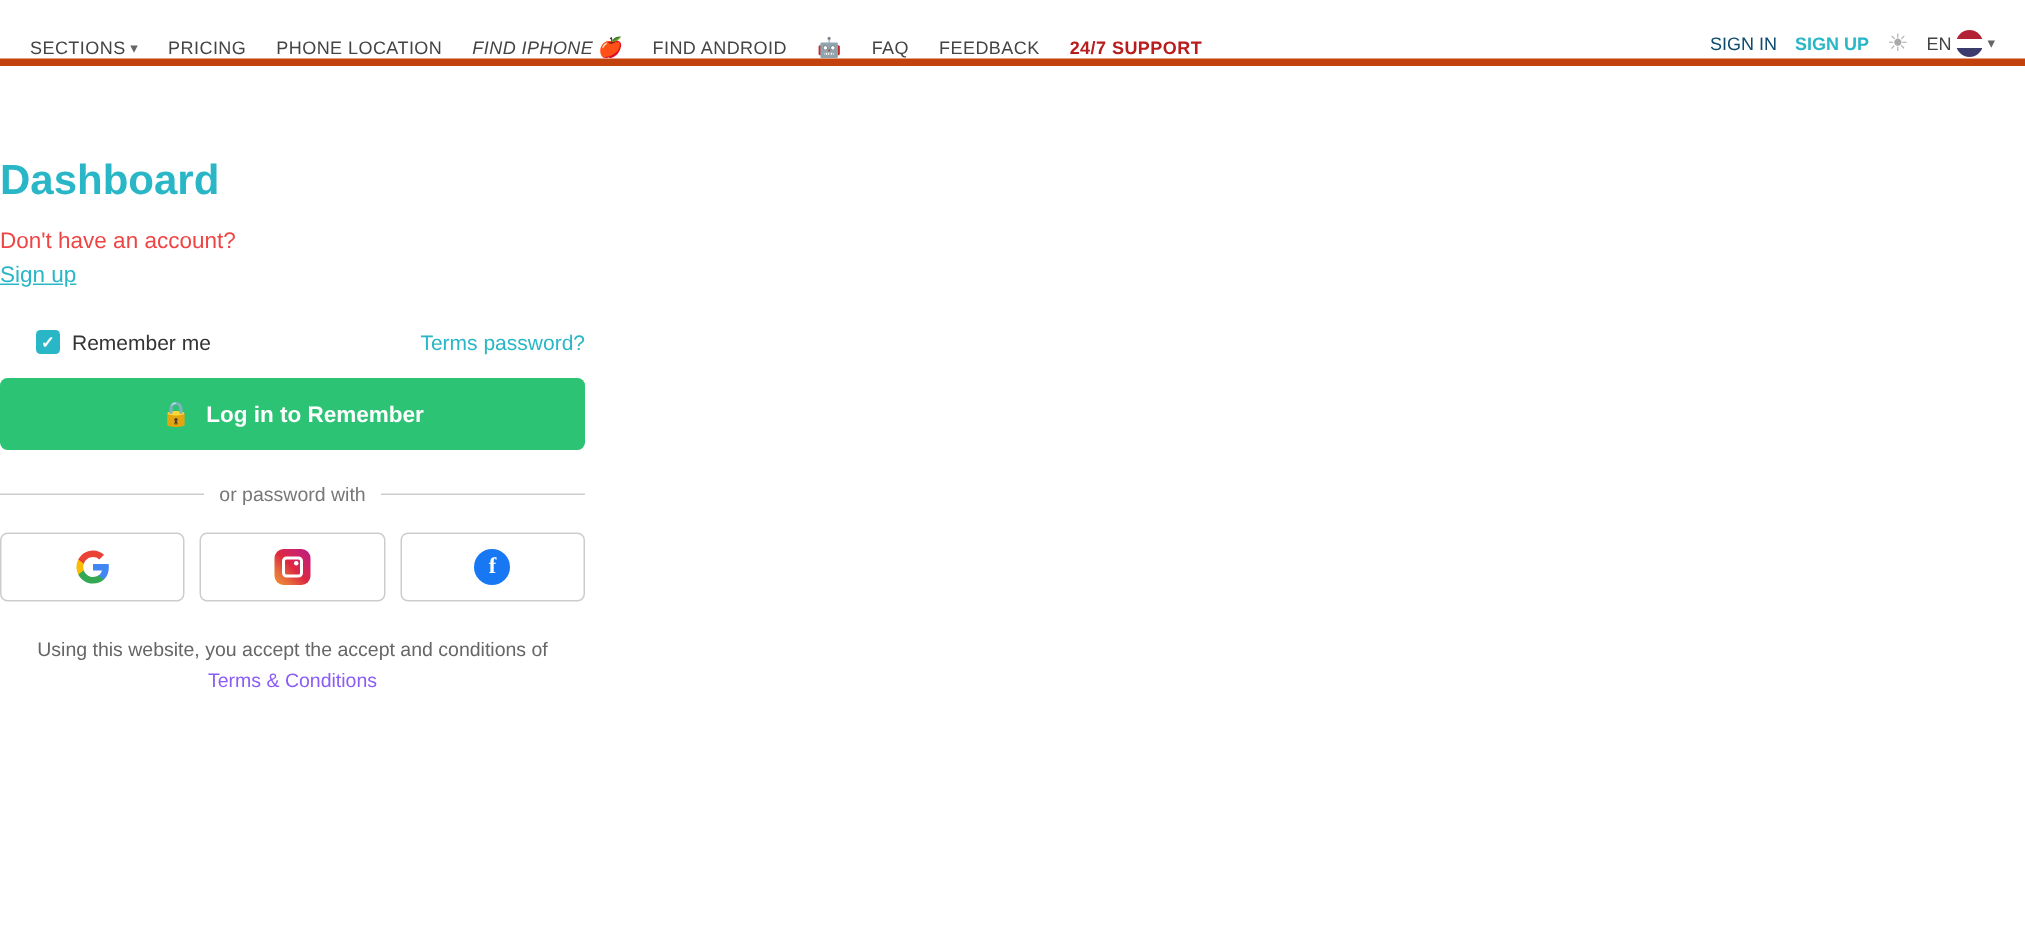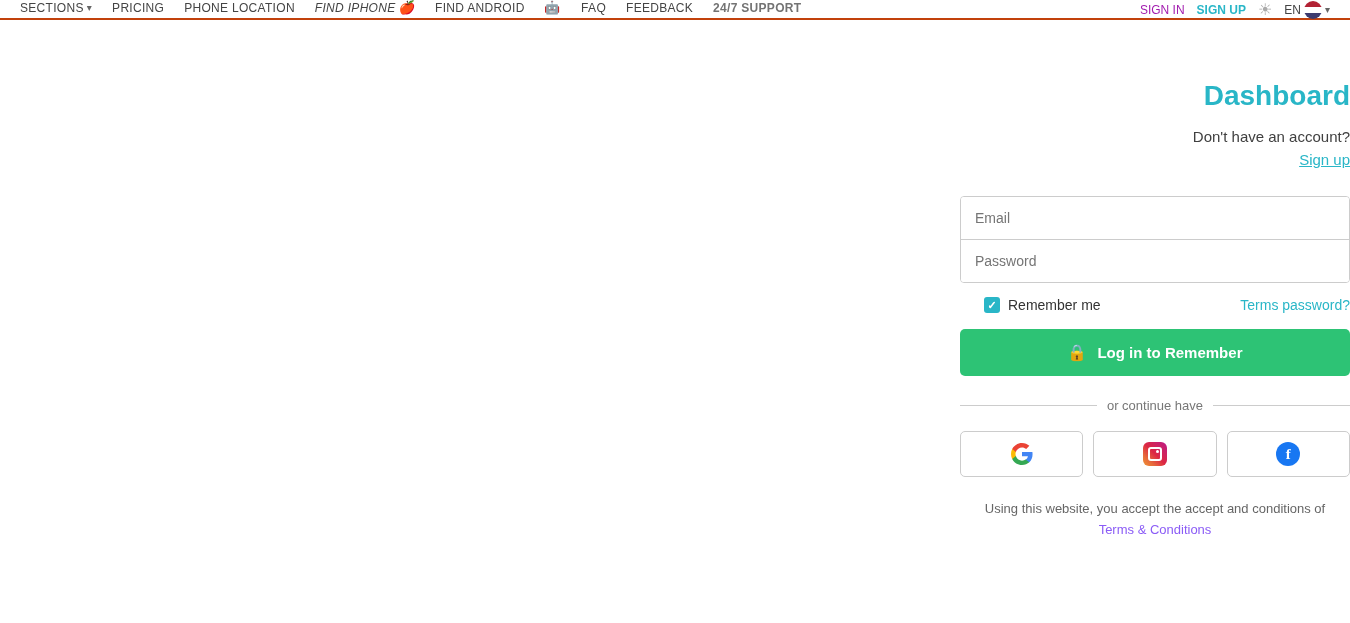--- a/index.html
+++ b/index.html
@@ -1,24 +1,24 @@
 <!DOCTYPE html>
 <html><head>
   <meta charset="utf-8">
   <style>
     * { margin: 0; padding: 0; box-sizing: border-box; }
     body { font-family: Arial, sans-serif; background: #fff; color: #333; font-size: 14px; }
 
     
     .navbar {
       display: flex;
-      align-items: flex-start;
-      border-bottom: 2px solid #c2410c;
+      align-items: flex-end;
+      border-bottom: 5px solid #c2410c;
       padding: 0 20px;
-      height: 20px;
+      height: 44px;
       background: #fff;
     }
     .nav-left {
       display: flex;
       align-items: center;
       gap: 20px;
       flex: 1;
     }
     .nav-item {
       font-size: 12px;
@@ -27,42 +27,42 @@
       cursor: pointer;
       white-space: nowrap;
       letter-spacing: 0.3px;
     }
     .nav-item.sections {
       display: flex;
       align-items: center;
       gap: 3px;
     }
     .nav-item.support {
-      color: #737373;
+      color: #b91c1c;
       font-weight: bold;
     }
     .nav-item.find-iphone {
       display: flex;
       align-items: center;
       gap: 3px;
       font-style: italic;
     }
     .nav-item.find-android {
       display: flex;
       align-items: center;
       gap: 20px;
     }
     .nav-right {
       display: flex;
       align-items: center;
       gap: 12px;
     }
     .nav-right .sign-in {
       font-size: 12px;
-      color: #a21caf;
+      color: #0c4a6e;
       cursor: pointer;
       text-transform: uppercase;
     }
     .nav-right .sign-up {
       font-size: 12px;
       color: #29b6c7;
       cursor: pointer;
       text-transform: uppercase;
       font-weight: bold;
     }
@@ -86,34 +86,34 @@
     }
     .chevron {
       font-size: 10px;
       color: #666;
     }
 
     
     .main {
       display: flex;
       flex-direction: column;
-      align-items: flex-end;
+      align-items: flex-start;
       padding-top: 60px;
     }
 
     .page-title {
       font-size: 28px;
       color: #29b6c7;
       font-weight: bold;
       margin-bottom: 16px;
     }
 
     .subtitle {
       font-size: 15px;
-      color: #404040;
+      color: #ef4444;
       margin-bottom: 6px;
     }
 
     .signup-link {
       font-size: 15px;
       color: #29b6c7;
       text-decoration: underline;
       cursor: pointer;
       margin-bottom: 28px;
     }
@@ -348,41 +348,37 @@
   </div>
 </nav>
 
 <main class="main">
   <h1 class="page-title">Dashboard</h1>
 
   <p class="subtitle">Don't have an account?</p>
   <a class="signup-link">Sign up</a>
 
   <div class="form-container">
-    <div class="input-group">
-      <input type="email" class="input-field" placeholder="Email" style="">
-      <input type="password" class="input-field" placeholder="Password" style="">
-    </div>
 
     <div class="options-row">
       <div class="remember-me">
         <div class="checkbox"></div>
         <span>Remember me</span>
       </div>
       <a class="forgot-link">Terms password?</a>
     </div>
 
     <button class="login-btn">
       <span class="lock-icon">🔒</span>
       <span>Log in to Remember</span>
     </button>
 
     <div class="divider-row">
       <div class="divider-line"></div>
-      <span class="divider-text">or continue have</span>
+      <span class="divider-text">or password with</span>
       <div class="divider-line"></div>
     </div>
 
     <div class="social-row">
       <button class="social-btn">
         <svg class="google-g" viewBox="0 0 24 24">
           <path d="M22.56 12.25c0-.78-.07-1.53-.2-2.25H12v4.26h5.92c-.26 1.37-1.04 2.53-2.21 3.31v2.77h3.57c2.08-1.92 3.28-4.74 3.28-8.09z" fill="#4285F4"></path>
           <path d="M12 23c2.97 0 5.46-.98 7.28-2.66l-3.57-2.77c-.98.66-2.23 1.06-3.71 1.06-2.86 0-5.29-1.93-6.16-4.53H2.18v2.84C3.99 20.53 7.7 23 12 23z" fill="#34A853"></path>
           <path d="M5.84 14.09c-.22-.66-.35-1.36-.35-2.09s.13-1.43.35-2.09V7.07H2.18C1.43 8.55 1 10.22 1 12s.43 3.45 1.18 4.93l3.66-2.84z" fill="#FBBC05"></path>
           <path d="M12 5.38c1.62 0 3.06.56 4.21 1.64l3.15-3.15C17.45 2.09 14.97 1 12 1 7.7 1 3.99 3.47 2.18 7.07l3.66 2.84c.87-2.6 3.3-4.53 6.16-4.53z" fill="#EA4335"></path>

